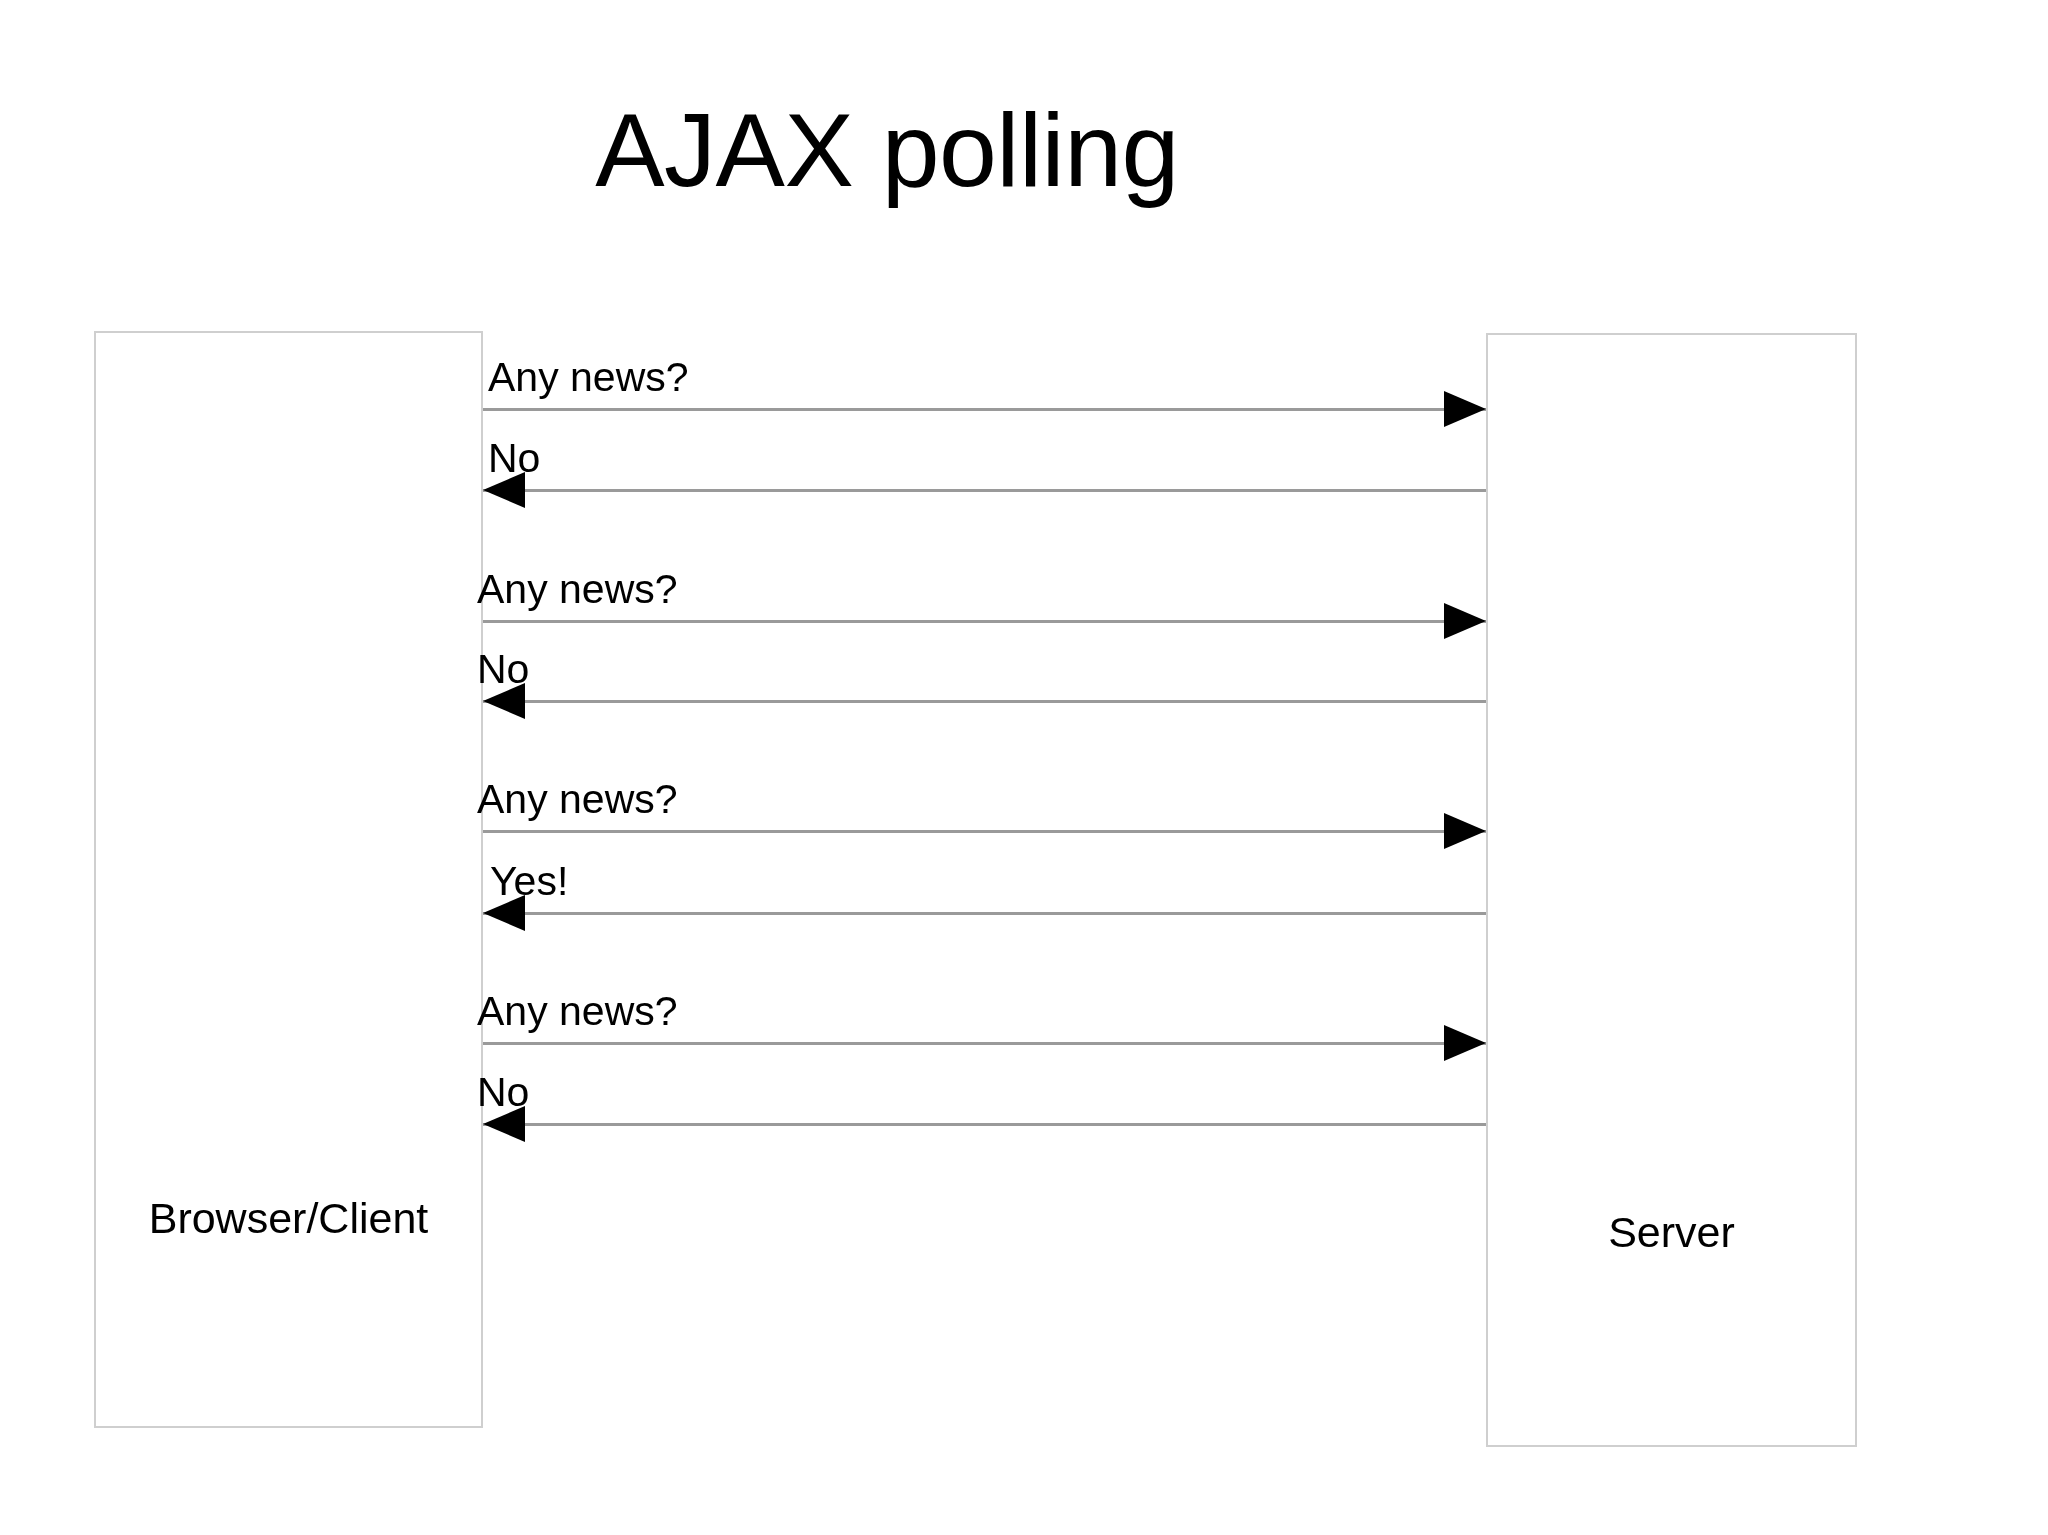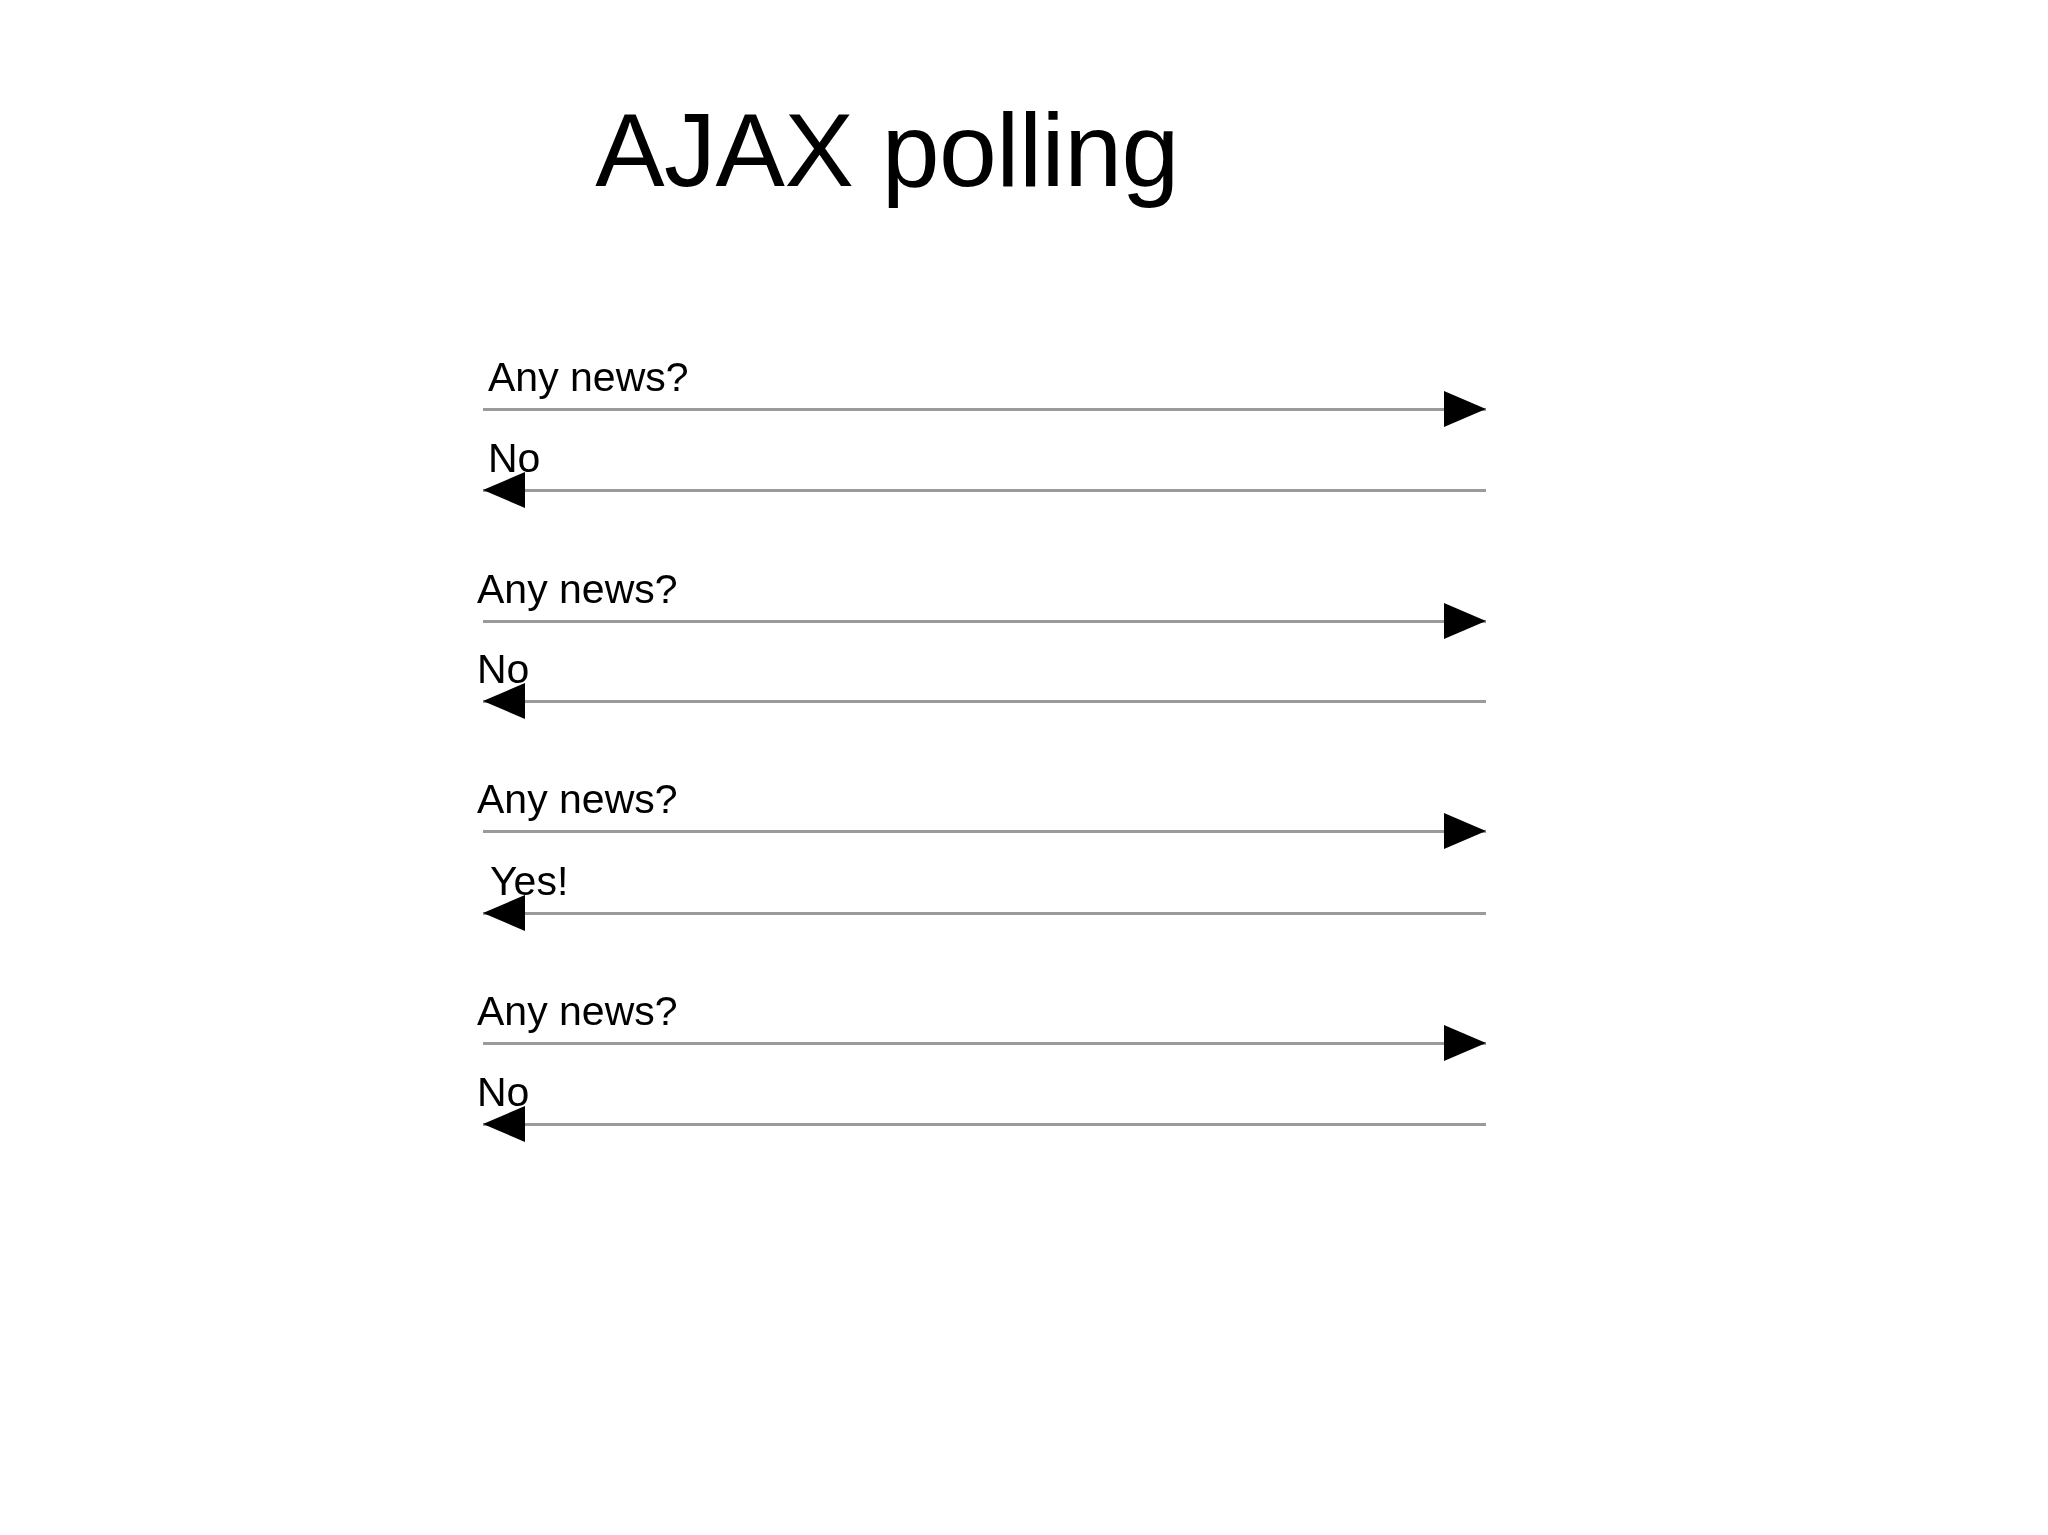--- a/index.html
+++ b/index.html
@@ -111,21 +111,27 @@
   .nudge-2 .msg-label { transform: translateX(-6px); }
   .nudge-3 .msg-label { transform: translateX(7px); }
 </style>
 </head>
 <body>
 
 <div id="slide">
 
   <div id="slide-title">AJAX polling</div>
 
+  <div id="box-client" class="lifeline-box">
+    <div id="label-client" class="lifeline-label">Browser/Client</div>
+  </div>
 
+  <div id="box-server" class="lifeline-box">
+    <div id="label-server" class="lifeline-label">Server</div>
+  </div>
 
   <div class="message msg-right nudge-1" style="top:408px;">
     <div class="msg-label">Any news?</div>
     <div class="msg-line"></div>
     <div class="msg-head"></div>
   </div>
 
   <div class="message msg-left nudge-1" style="top:489px;">
     <div class="msg-label">No</div>
     <div class="msg-line"></div>

